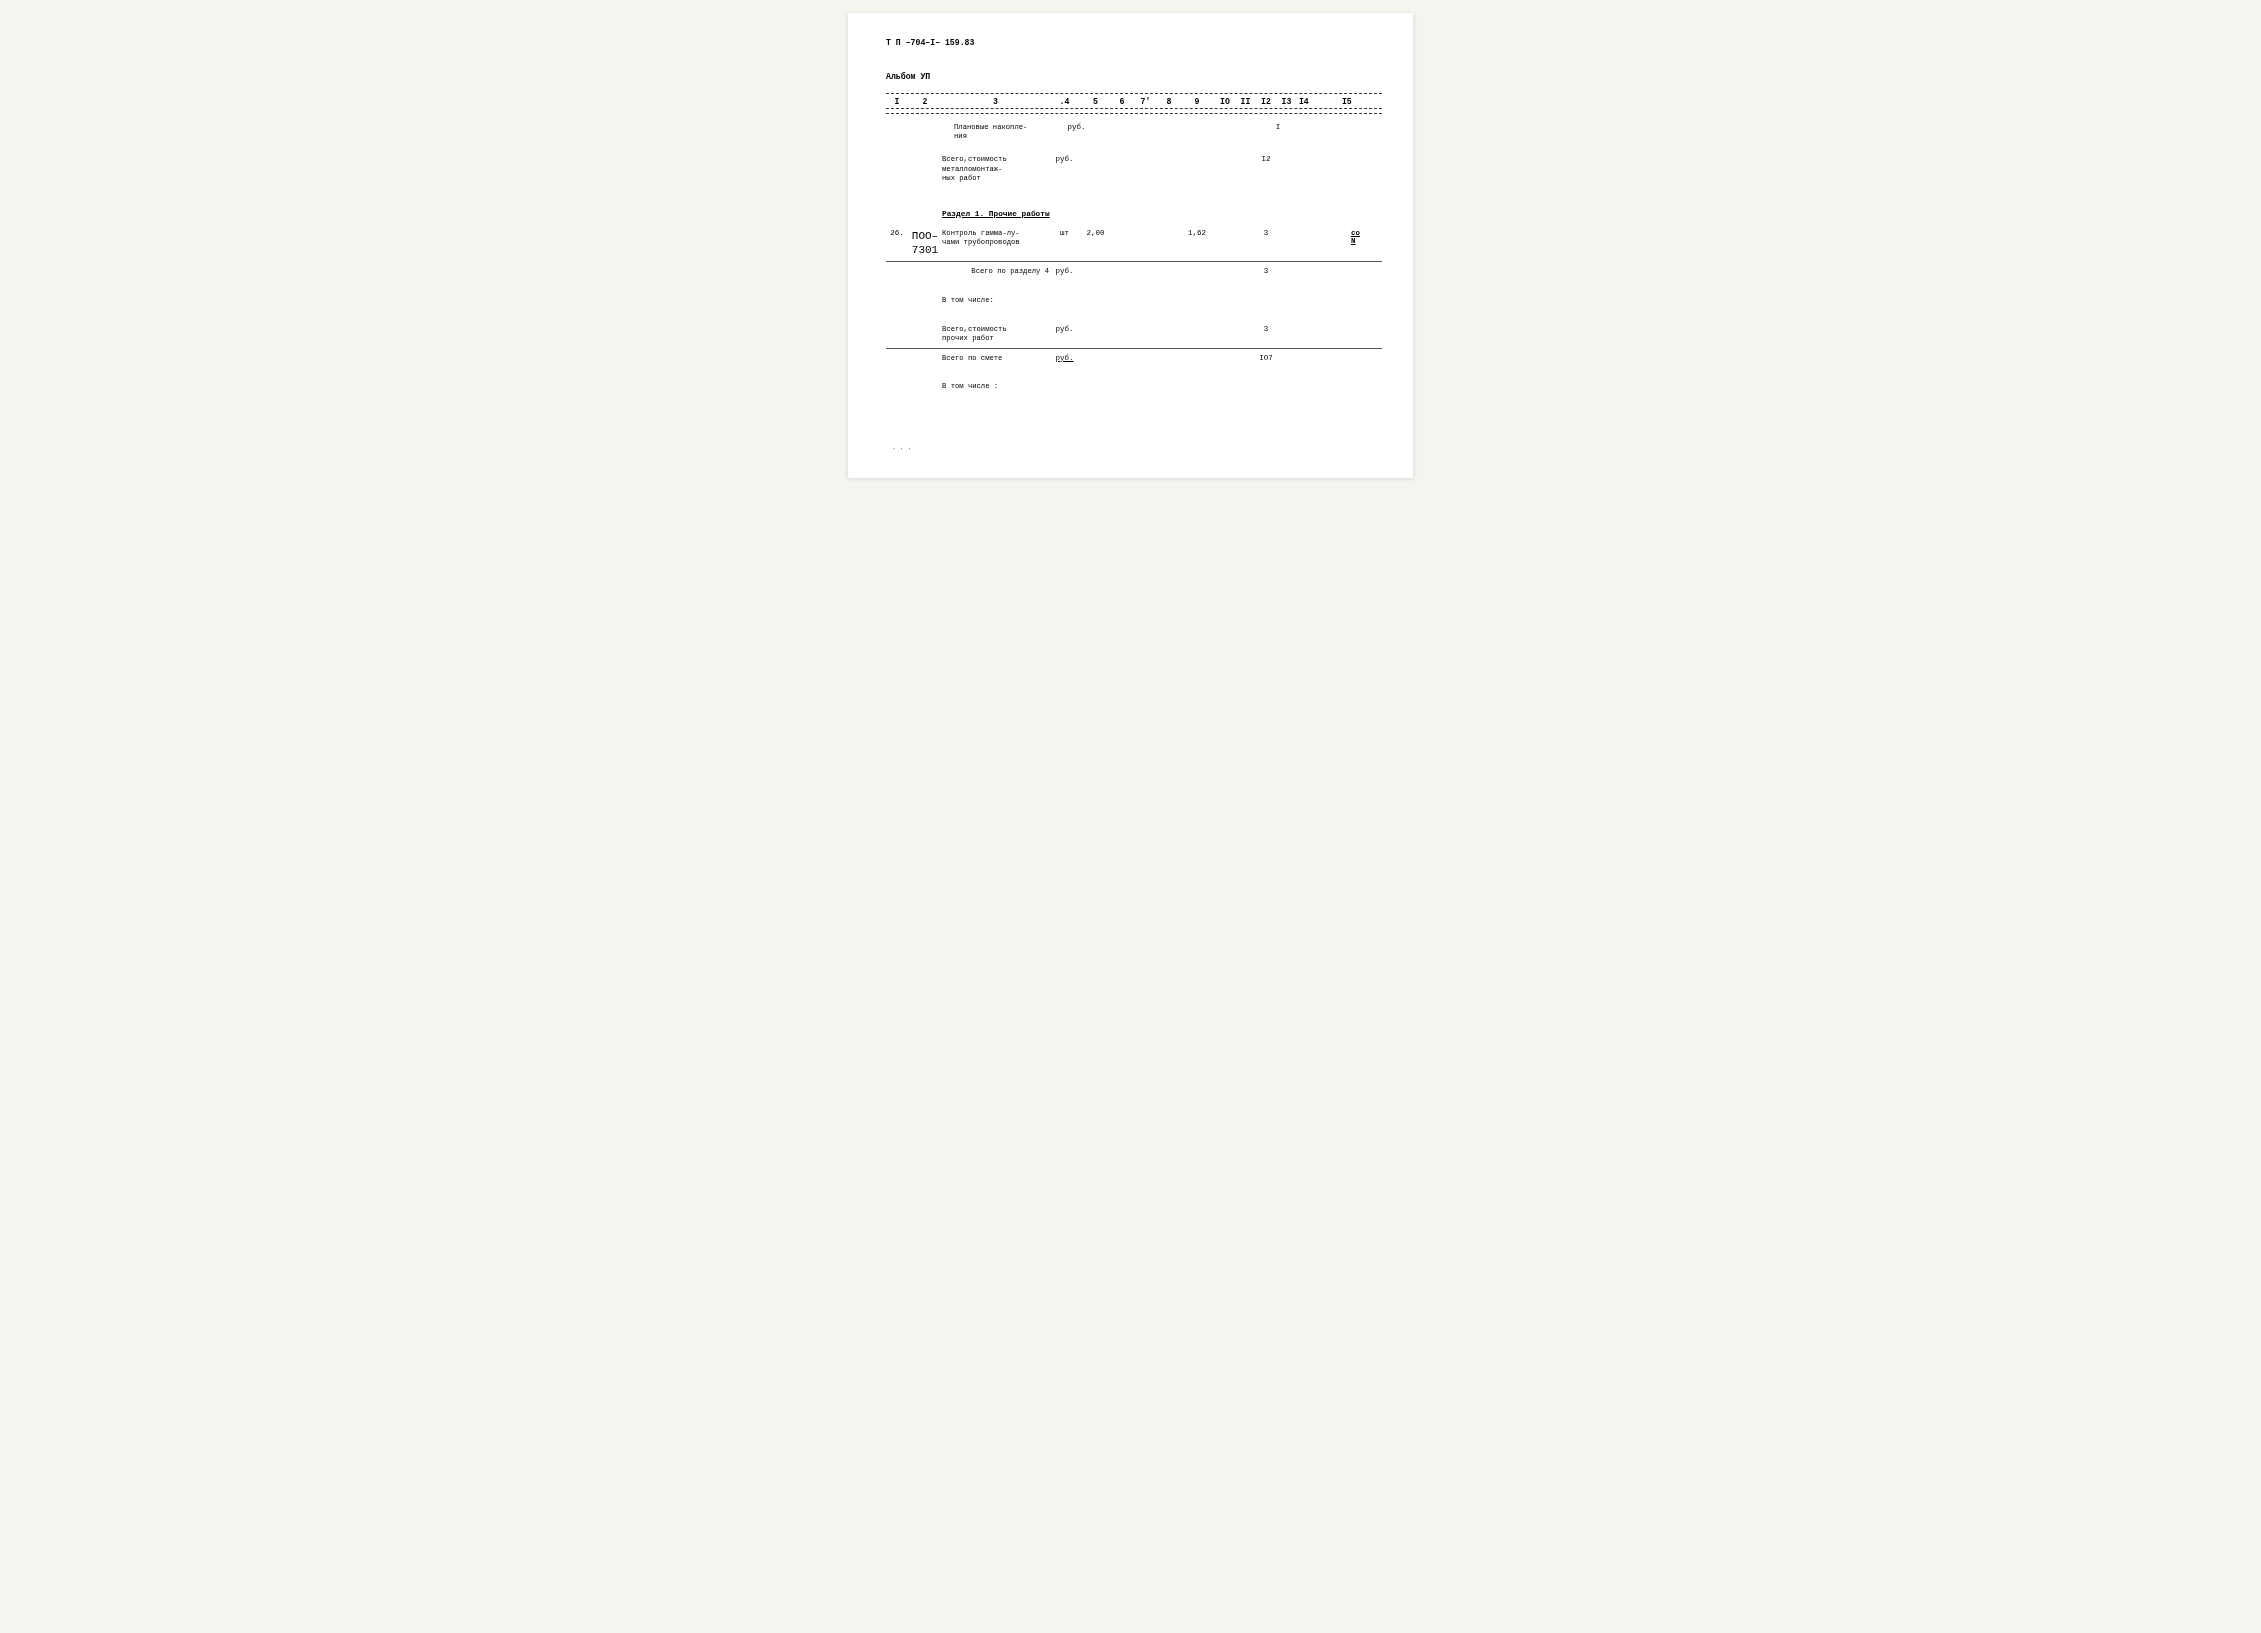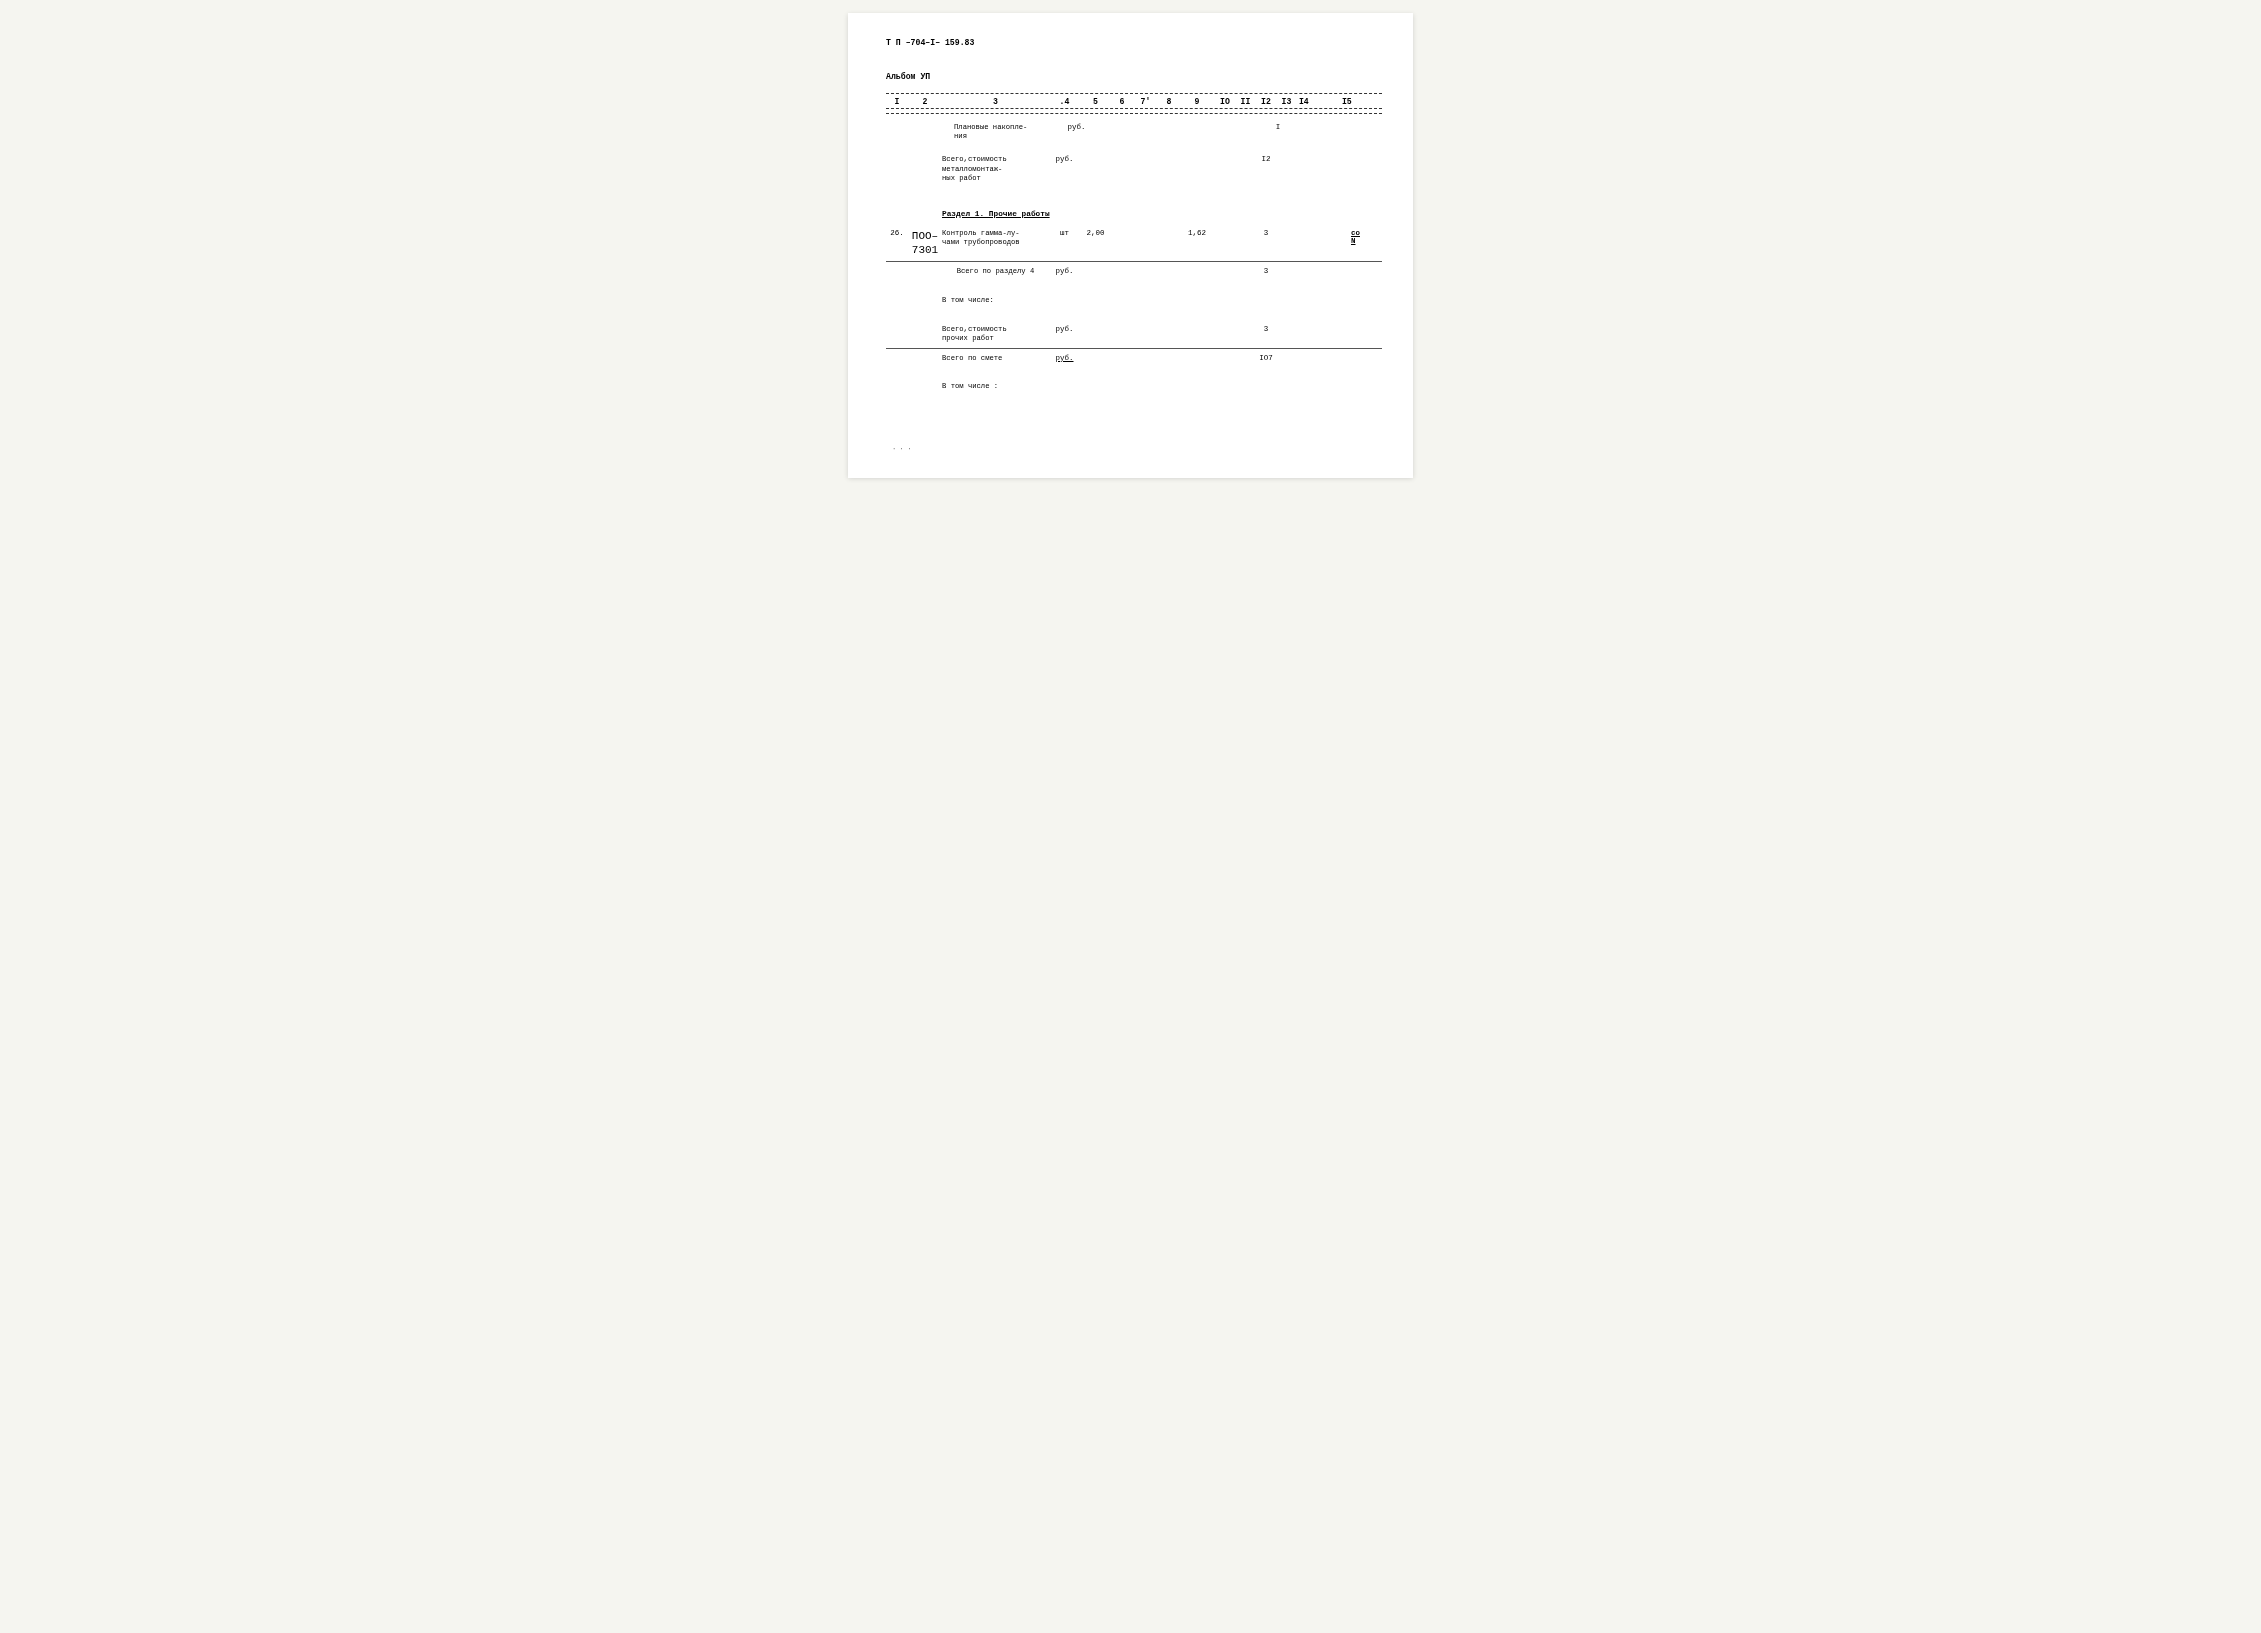--- a/index.html
+++ b/index.html
@@ -237,21 +237,21 @@
       <div class="col c15 cend"></div>
     </div>
     <span class="right-margin-label" style="top: 2.5px; font-size: 7.5px; font-weight: bold;">со<br>N</span>
   </div>
 
   <div style="border-top: 0.6px solid #555; margin-bottom: 2.5px;"></div>
 
   <div class="data-row">
     <div class="col c1"></div>
     <div class="col c2"></div>
-    <div class="col c3" style="text-align:center; padding-top:2.5px;">
+    <div class="col c3" style="text-align:right; padding-top:2.5px;">
       Всего по разделу 4
     </div>
     <div class="col c4" style="padding-top:2.5px;">руб.</div>
     <div class="col c5"></div>
     <div class="col c6"></div>
     <div class="col c7"></div>
     <div class="col c8"></div>
     <div class="col c9"></div>
     <div class="col c10"></div>
     <div class="col c11"></div>

